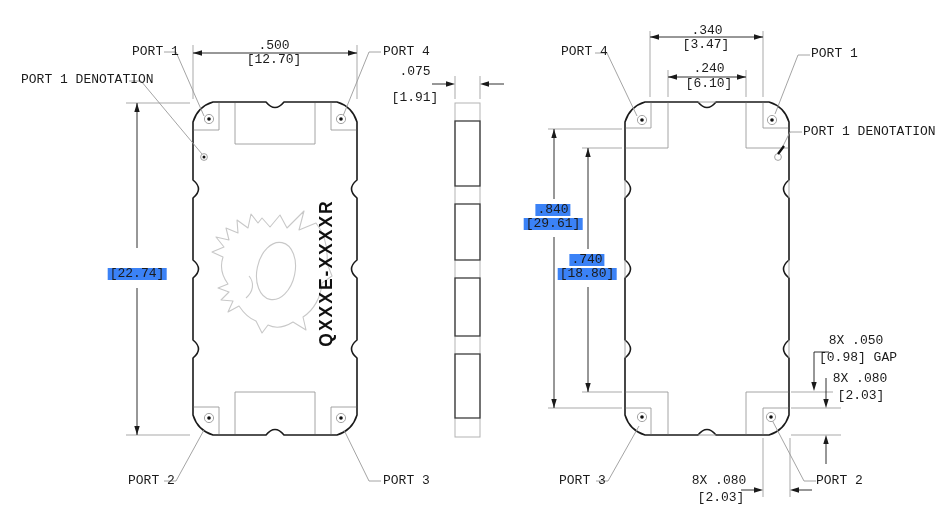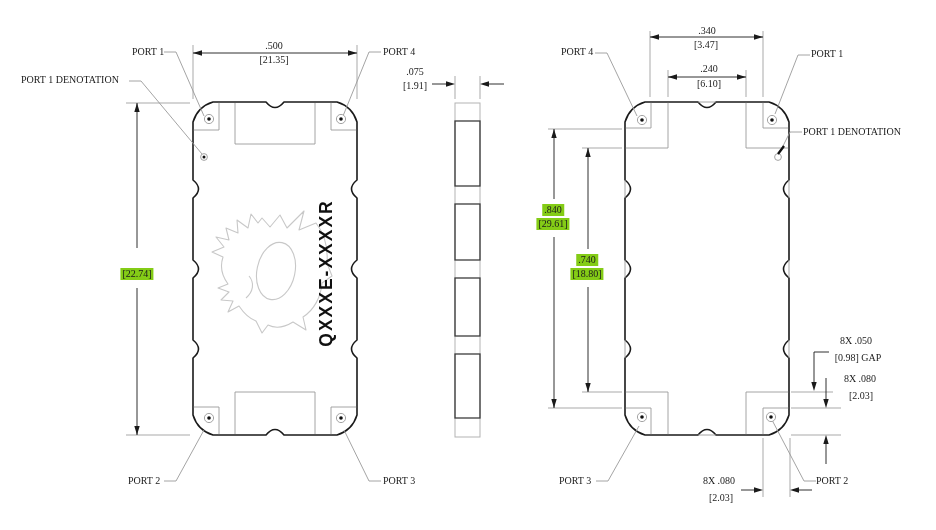--- a/index.html
+++ b/index.html
@@ -1,22 +1,22 @@
 <!DOCTYPE html>
 <html><head>
 <meta charset="utf-8">
 <style>
   html,body{margin:0;padding:0;background:#fff;}
   #canvas{position:relative;width:936px;height:530px;background:#fff;overflow:hidden;
           font-family:"Liberation Sans",sans-serif;}
   #art{position:absolute;left:0;top:0;}
-  .lbl{position:absolute;font-size:10px;line-height:12px;color:#1b1b1b;white-space:nowrap;
-       font-family:Liberation Serif, serif;}
+  .lbl{position:absolute;font-size:13px;line-height:12px;color:#1b1b1b;white-space:nowrap;
+       font-family:Liberation Mono, monospace;}
   .ctr{transform:translateX(-50%);}
-  .bg{background:#84cc16;padding:0 2px;}
+  .bg{background:#3b82f6;padding:0 2px;}
   .pn{position:absolute;left:245px;top:264px;width:160px;height:18px;text-align:center;
       font-weight:bold;font-size:17.5px;letter-spacing:2px;color:#101010;
       transform:rotate(-90deg);font-family:"Liberation Sans",sans-serif;}
 </style>
 </head>
 <body>
 
 <div id="canvas">
 
 <svg id="art" width="936" height="530" viewBox="0 0 936 530">
@@ -178,28 +178,28 @@
              L237,220 L248,228 L251,214 L258,223 Z"></path>
     <ellipse cx="276" cy="271" rx="19" ry="29" transform="rotate(12 276 271)"></ellipse>
     <path d="M246,298 C253,292 255,283 249,276"></path>
   </g>
 </svg>
 
   <div class="lbl" style="left:132px;top:46px">PORT 1</div>
   <div class="lbl" style="left:383px;top:46px">PORT 4</div>
   <div class="lbl" style="left:21px;top:74px">PORT 1 DENOTATION</div>
   <div class="lbl ctr" style="left:274px;top:40px">.500</div>
-  <div class="lbl ctr" style="left:274px;top:54px">[21.35]</div>
+  <div class="lbl ctr" style="left:274px;top:54px">[12.70]</div>
   <div class="lbl ctr bg" style="left:137px;top:268px">1.000</div>
   <div class="lbl ctr bg" style="left:137px;top:268px">[22.74]</div>
   <div class="lbl" style="left:128px;top:475px">PORT 2</div>
   <div class="lbl" style="left:383px;top:475px">PORT 3</div>
 
   <div class="lbl ctr" style="left:415px;top:66px">.075</div>
-  <div class="lbl ctr" style="left:415px;top:80px">[1.91]</div>
+  <div class="lbl ctr" style="left:415px;top:92px">[1.91]</div>
 
   <div class="lbl ctr" style="left:707px;top:25px">.340</div>
   <div class="lbl ctr" style="left:706px;top:39px">[3.47]</div>
   <div class="lbl ctr" style="left:709px;top:63px">.240</div>
   <div class="lbl ctr" style="left:709px;top:78px">[6.10]</div>
   <div class="lbl" style="left:561px;top:46px">PORT 4</div>
   <div class="lbl" style="left:811px;top:48px">PORT 1</div>
   <div class="lbl" style="left:803px;top:126px">PORT 1 DENOTATION</div>
   <div class="lbl ctr bg" style="left:553px;top:204px">.840</div>
   <div class="lbl ctr bg" style="left:553px;top:218px">[29.61]</div>

